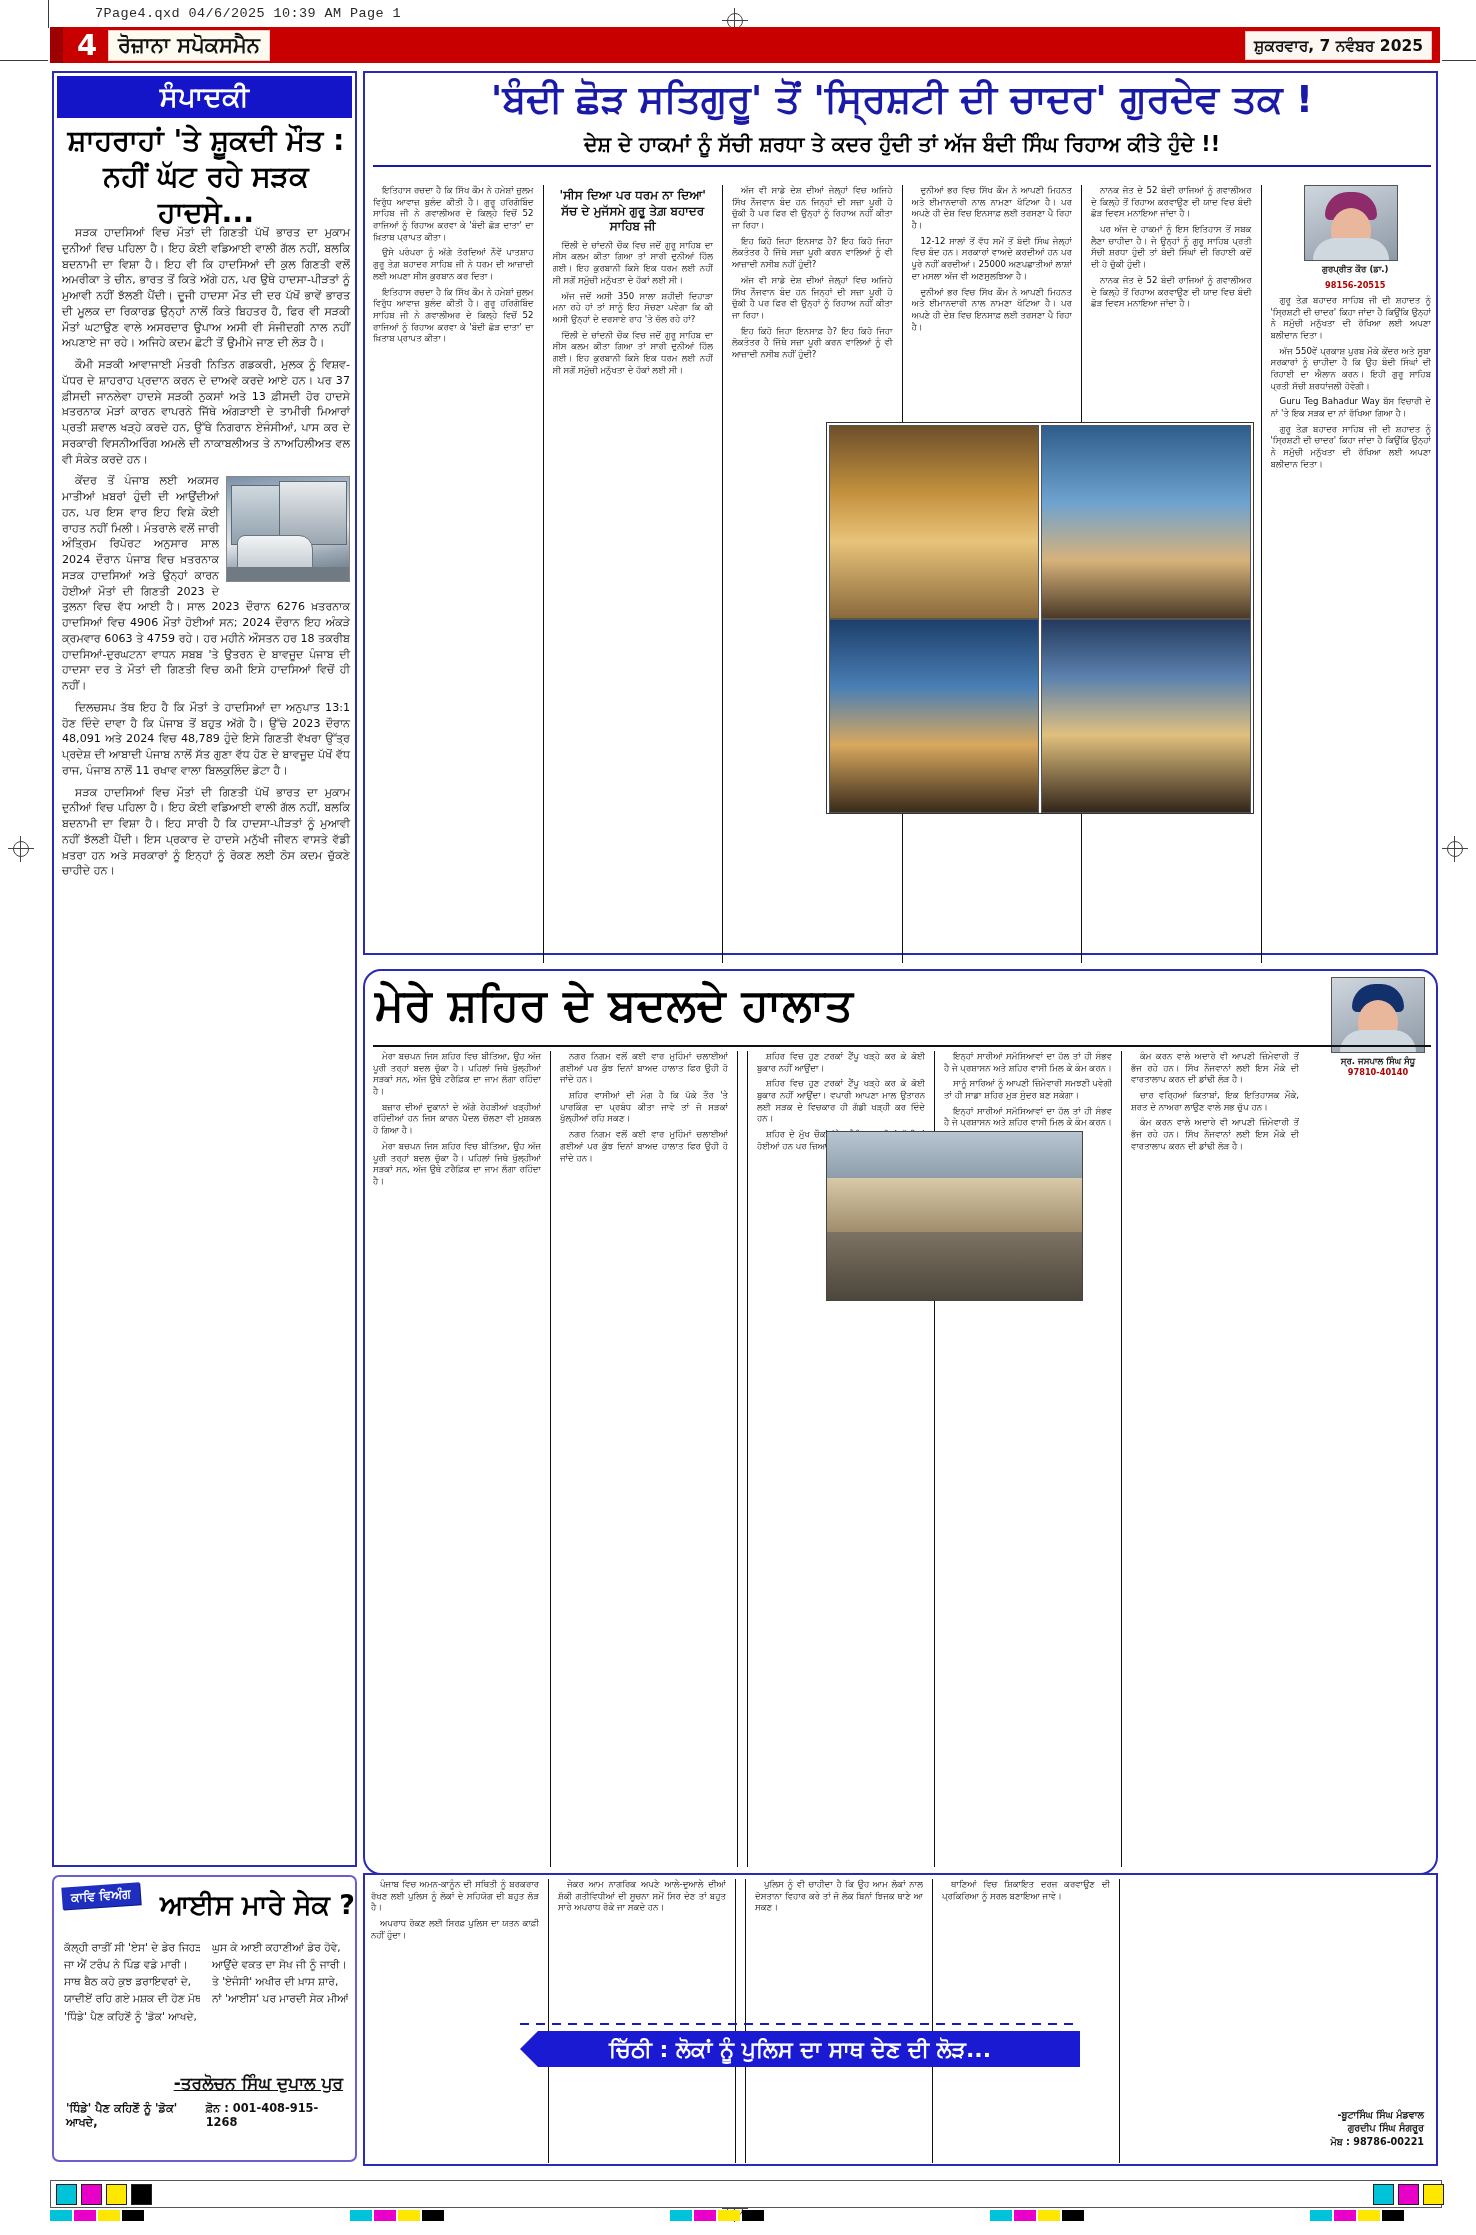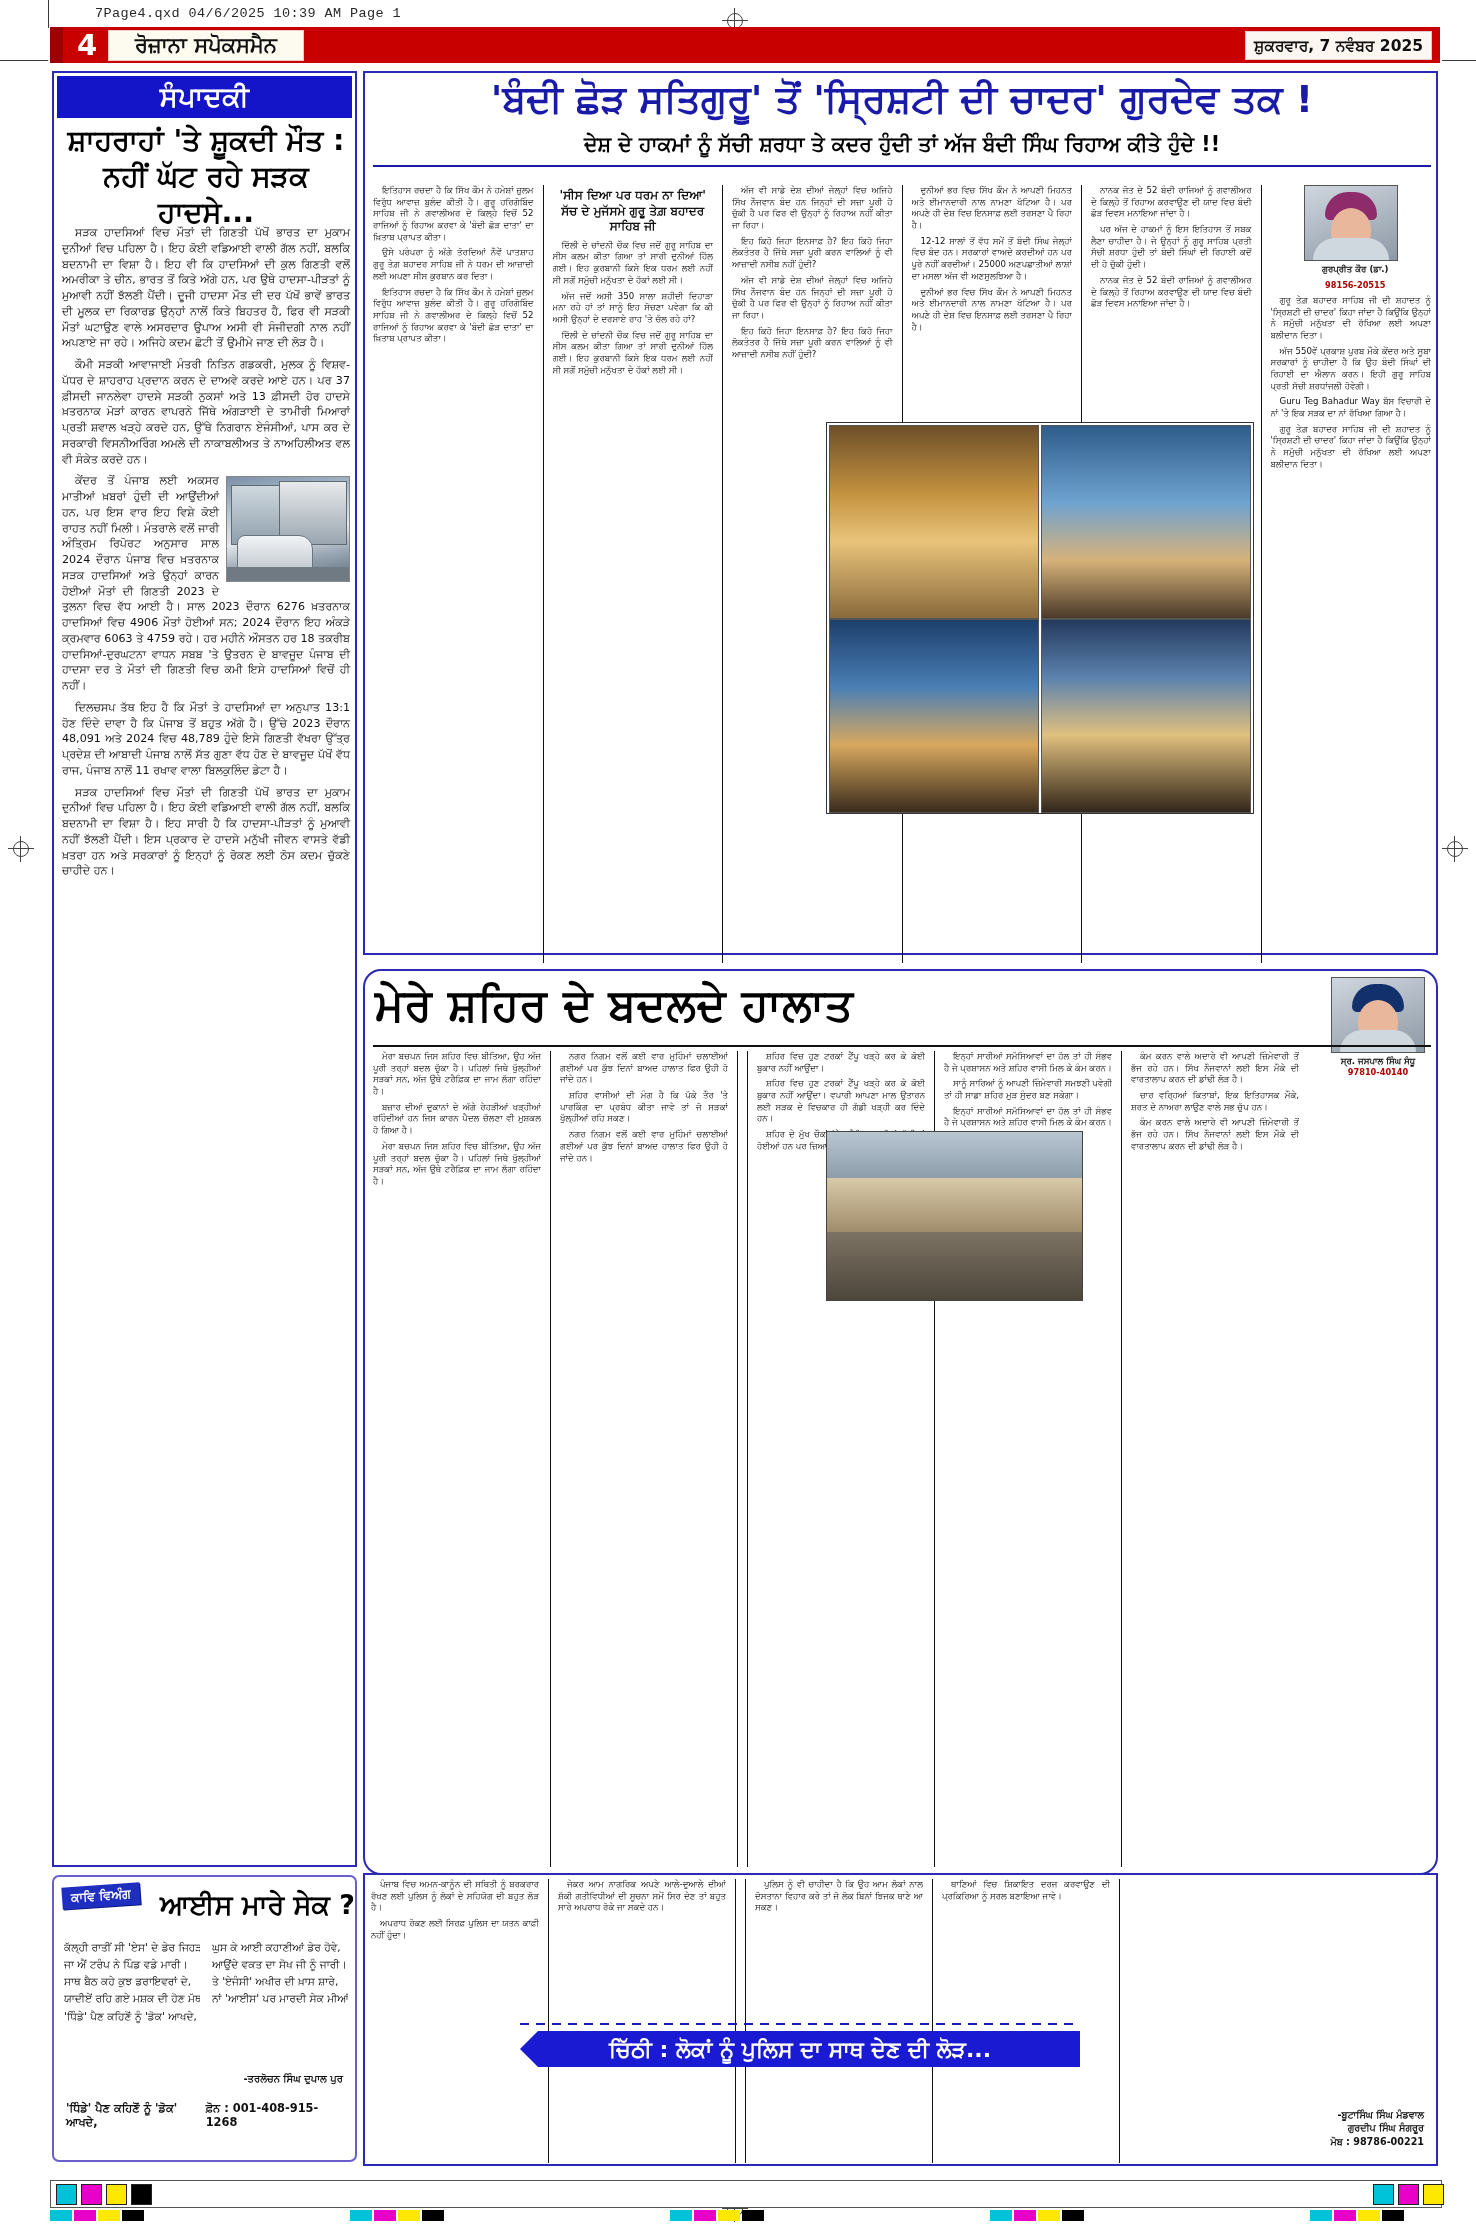--- a/index.html
+++ b/index.html
@@ -14,21 +14,21 @@
   .regmark:after{content:"";position:absolute;top:12px;left:0;height:1px;width:26px;background:#444;}
   .regcirc{position:absolute;left:5px;top:5px;width:14px;height:14px;border:1px solid #444;border-radius:50%;}
 
   
   .page{position:absolute;left:50px;top:27px;width:1390px;height:2145px;background:#fff;}
 
   
   .masthead{position:absolute;left:0;top:0;width:1390px;height:36px;background:#c80000;}
   .mast-leftbar{position:absolute;left:0;top:0;width:13px;height:36px;background:#9c0000;}
   .pagenum{position:absolute;left:17px;top:1px;width:40px;height:34px;color:#ffffff;font-weight:bold;font-size:29px;line-height:34px;text-align:center;font-family:"DejaVu Sans",sans-serif;}
-  .mast-title{position:absolute;left:58px;top:3px;height:29px;background:#fdfaf0;border:1px solid #e9c9c9;padding:0 26px;display:flex;align-items:center;}
+  .mast-title{position:absolute;left:58px;top:3px;height:29px;background:#fdfaf0;border:1px solid #e9c9c9;padding:0 9px;display:flex;align-items:center;}
   .mast-title span{font-size:21px;font-weight:bold;color:#111;line-height:1;white-space:nowrap;}
   .mast-date{position:absolute;right:8px;top:4px;height:27px;background:#fdf7f2;border:1px solid #e6caca;padding:0 8px;display:flex;align-items:center;}
   .mast-date span{font-size:15.5px;font-weight:bold;color:#111;white-space:nowrap;}
 
   
   .box{position:absolute;box-sizing:border-box;}
   .bluebox{border:2px solid #2a2ab4;background:#fff;}
 
   
   .edit-col{left:2px;top:44px;width:305px;height:1796px;}
@@ -45,21 +45,21 @@
   .edit-photo .car{position:absolute;left:10px;top:58px;width:74px;height:40px;background:linear-gradient(180deg,#f2f4f6,#b9c2c9);border:1px solid #6b757d;border-radius:8px 14px 4px 4px;}
   .edit-photo .road{position:absolute;left:0;bottom:0;width:100%;height:14px;background:#6f7a82;}
 
   
   .poem-box{left:2px;top:1848px;width:305px;height:287px;border:2px solid #6a5fcc;border-radius:7px;background:#fff;}
   .poem-tag{position:absolute;left:8px;top:8px;background:#1e2fc0;color:#fff;font-size:12.5px;font-weight:bold;padding:3px 9px;transform:rotate(-4deg);box-shadow:1px 1px 0 #0b1580;}
   .poem-head{position:absolute;left:0;top:12px;width:100%;text-align:right;font-size:27px;font-weight:bold;color:#000;}
   .poem-cols{position:absolute;left:10px;top:62px;width:285px;display:flex;gap:12px;}
   .poem-col{width:136px;font-size:10.6px;line-height:1.62;color:#111;}
   .poem-col div{white-space:nowrap;overflow:hidden;text-overflow:clip;}
-  .poem-author{position:absolute;right:12px;top:196px;font-size:10px;font-weight:bold;color:#111;}
+  .poem-author{position:absolute;right:12px;top:196px;font-size:17px;font-weight:bold;color:#111;text-decoration:underline;}
   .poem-foot{position:absolute;left:12px;right:12px;top:224px;display:flex;justify-content:space-between;font-size:11.4px;font-weight:bold;color:#111;}
 
   
   .main-art{left:313px;top:44px;width:1075px;height:884px;}
   .main-head{position:absolute;left:8px;top:6px;width:1058px;text-align:center;font-size:38px;font-weight:bold;color:#1a1aa8;line-height:1.08;white-space:nowrap;}
   .main-sub{position:absolute;left:8px;top:60px;width:1058px;text-align:center;font-size:20.5px;font-weight:bold;color:#000000;line-height:1.15;white-space:nowrap;}
   .main-rule{position:absolute;left:8px;top:92px;width:1058px;height:2px;background:#1a1aa8;}
   .main-cols{position:absolute;left:8px;top:112px;width:1058px;height:778px;display:flex;gap:9px;}
   .mcol{width:168px;font-size:8.6px;line-height:1.36;color:#111;text-align:justify;overflow:hidden;position:relative;}
   .mcol p{margin:0 0 4px 0;text-indent:9px;}

